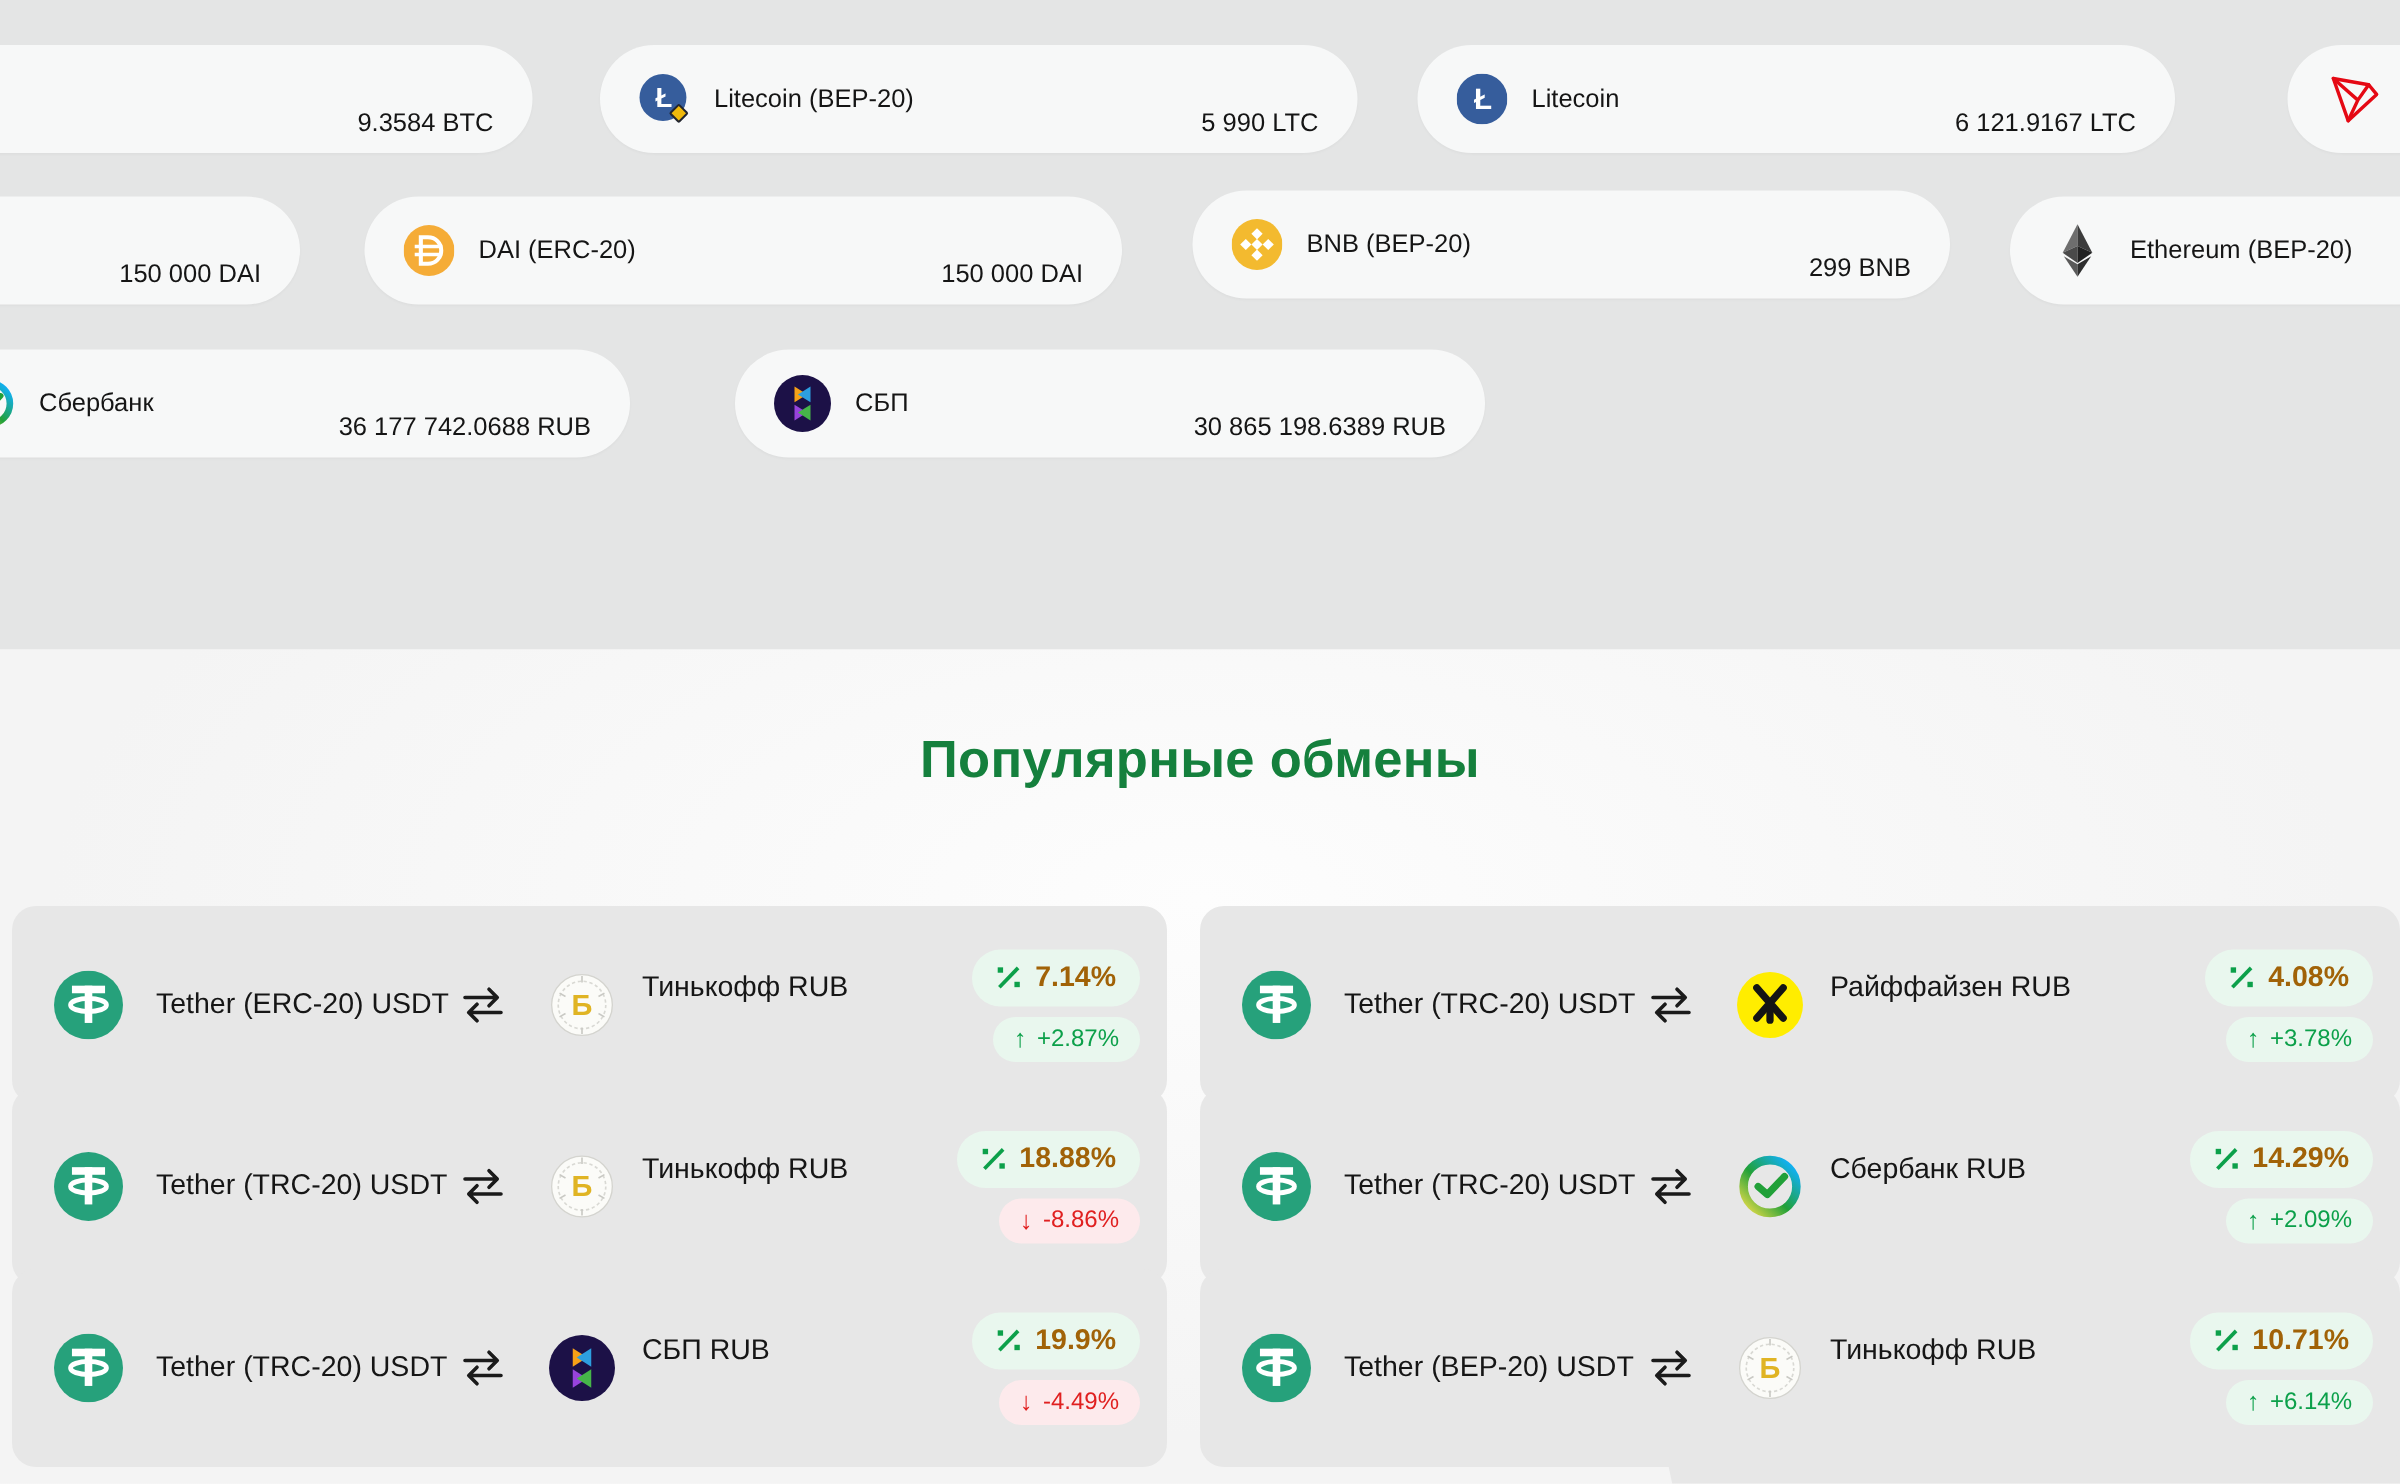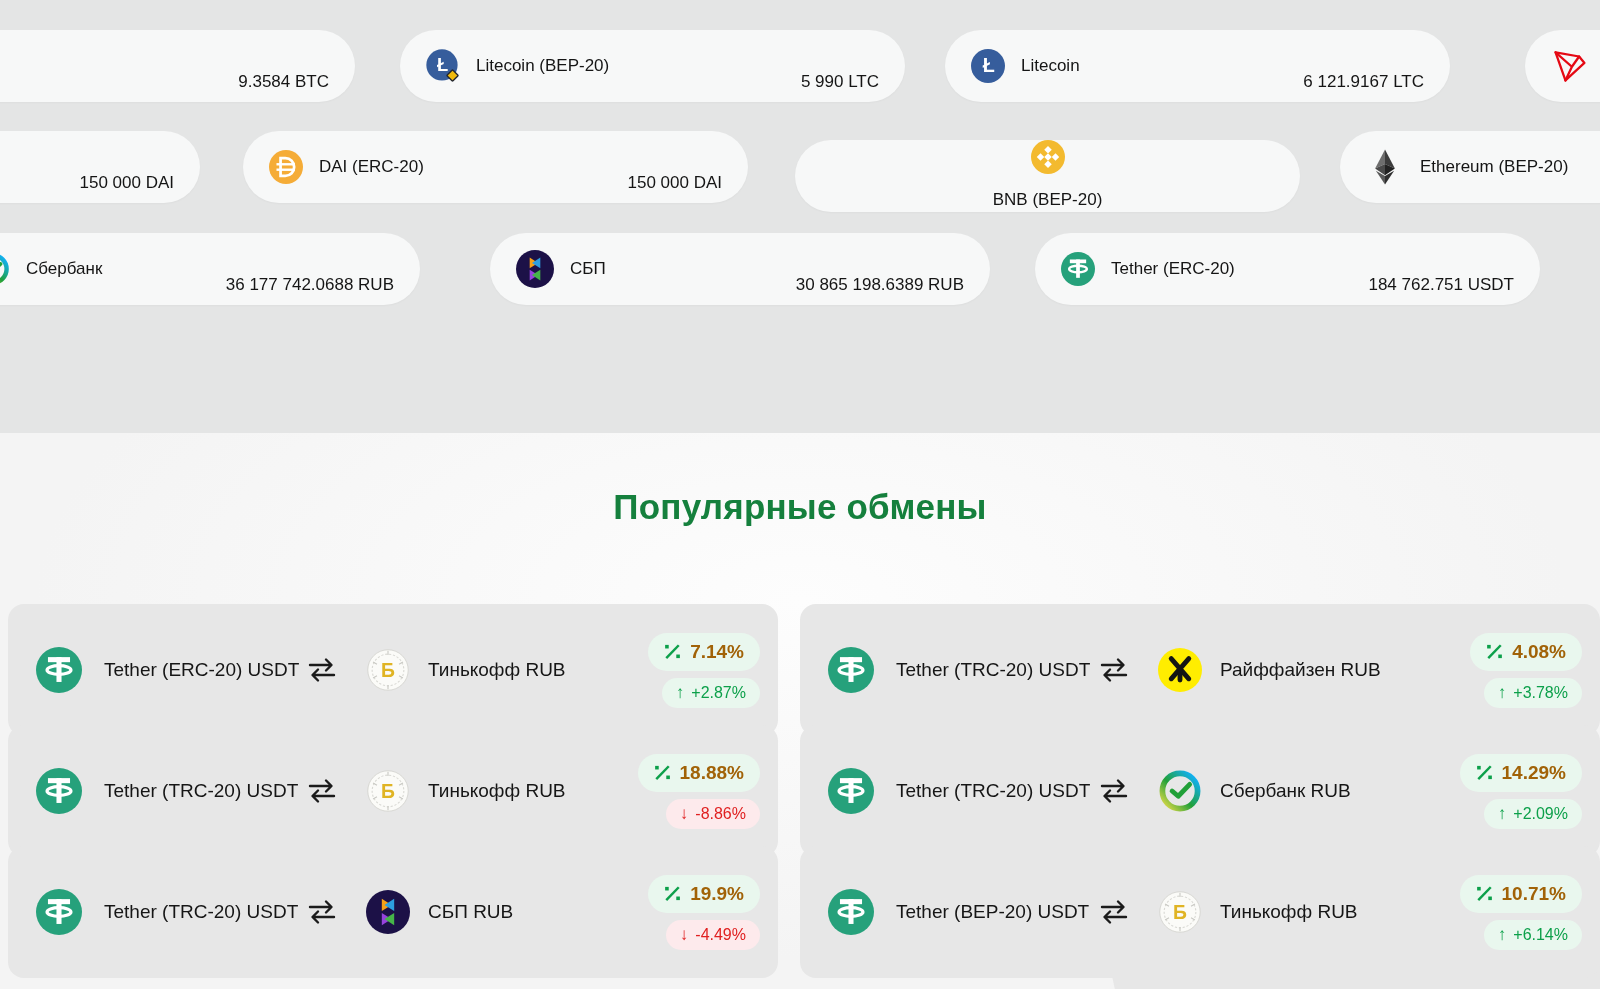--- a/index.html
+++ b/index.html
@@ -23,21 +23,21 @@
   
   .card{position:absolute;height:132px;border-radius:16px;background:#e7e7e7;
     display:flex;align-items:center;padding:0 18px 0 28px;box-sizing:border-box;z-index:1;}
   .col-l{left:8px;width:770px;}
   .col-r{left:800px;width:800px;}
   .row-0{top:604px;} .row-1{top:725px;} .row-2{top:846px;}
   .from-group{display:flex;align-items:center;gap:22px;width:270px;flex:none;}
   .coin-lg{width:46px;height:46px;flex:none;display:flex;}
   .card-label{font-size:19px;color:#161616;white-space:nowrap;}
   .swap{width:32px;height:28px;flex:none;display:flex;margin-right:28px;}
-  .to-group{display:flex;align-items:center;gap:18px;}
+  .to-group{display:flex;gap:18px;}
   .to-icon{width:44px;height:44px;flex:none;display:flex;}
   .badges{margin-left:auto;display:flex;flex-direction:column;align-items:flex-end;gap:7px;}
   .badge-rate{display:flex;align-items:center;gap:9px;background:#e9f7ee;color:#a16207;
     font-weight:bold;font-size:19px;padding:8px 16px;border-radius:20px;white-space:nowrap;}
   .pct{width:17px;height:17px;display:flex;color:#0ca04a;}
   .badge-change{display:flex;align-items:center;gap:7px;font-size:16px;
     padding:6px 14px;border-radius:17px;white-space:nowrap;}
   .badge-change .arrow{font-size:17px;line-height:1;}
   .badge-change.up{background:#e9f7ee;color:#0ca04a;}
   .badge-change.down{background:#fdeaec;color:#e02020;}
@@ -165,21 +165,21 @@
   </div>
   <div class="pill" style="left:243px;top:131px;width:505px;">
     <span class="picon">
         <svg viewBox="0 0 100 100">
           <use href="#sym-dai"></use>
         </svg>
       </span>
     <span class="plabel">DAI (ERC-20)</span>
     <span class="pvalue">150 000 DAI</span>
   </div>
-  <div class="pill" style="left:795px;top:140px;width:505px;flex-direction:column;">
+  <div class="pill" style="left:795px;top:127px;width:505px;">
     <span class="picon">
         <svg viewBox="0 0 100 100">
           <use href="#sym-bnb"></use>
         </svg>
       </span>
     <span class="plabel">BNB (BEP-20)</span>
     <span class="pvalue">299 BNB</span>
   </div>
   <div class="pill" style="left:1340px;top:131px;width:505px;">
     <span class="picon" style="width:38px;height:38px;">
@@ -200,29 +200,20 @@
     <span class="pvalue">36 177 742.0688 RUB</span>
   </div>
   <div class="pill" style="left:490px;top:233px;width:500px;">
     <span class="picon" style="width:38px;height:38px;">
         <svg viewBox="0 0 100 100">
           <use href="#sym-sbp"></use>
         </svg>
       </span>
     <span class="plabel">СБП</span>
     <span class="pvalue">30 865 198.6389 RUB</span>
-  </div>
-  <div class="pill" style="left:1035px;top:233px;width:505px;">
-    <span class="picon">
-        <svg viewBox="0 0 100 100">
-          <use href="#sym-tether"></use>
-        </svg>
-      </span>
-    <span class="plabel">Tether (ERC-20)</span>
-    <span class="pvalue">184 762.751 USDT</span>
   </div>
 </div>
 
 <div class="main-section">
   <div class="deco-diagonal"></div>
 </div>
 <div class="section-title">Популярные обмены</div>
 
 <div class="card col-l row-0">
   <div class="from-group">

